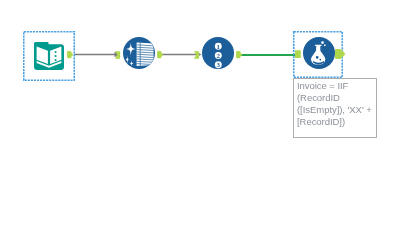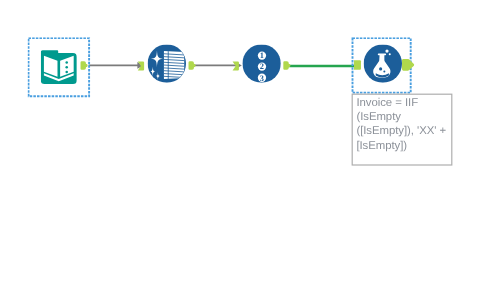--- a/index.html
+++ b/index.html
@@ -143,18 +143,18 @@
       </g>
     </g>
   </svg>
 
   <svg class="anchor" style="left:333px;top:47px;width:14px;height:14px;" viewBox="0 0 14 14">
     <path fill="#b0d84d" d="M2.0 3.3 A1.2 1.2 0 0 1 3.2 2.1 H7.0 A1.6 1.6 0 0 1 8.3 2.8 L11.9 6.3 A1.2 1.2 0 0 1 11.9 7.7 L8.3 11.2 A1.6 1.6 0 0 1 7.0 11.9 H3.2 A1.2 1.2 0 0 1 2.0 10.7 Z"></path>
   </svg>
 
   <div class="formula-box" style="left:293px;top:78px;width:84px;height:60px;">
     <div class="line">Invoice = IIF</div>
-    <div class="line">(IsEmpty</div>
+    <div class="line">(RecordID</div>
     <div class="line">([IsEmpty]), 'XX' +</div>
-    <div class="line">[IsEmpty])</div>
+    <div class="line">[RecordID])</div>
   </div>
 
 </div>
 
 </body></html>

